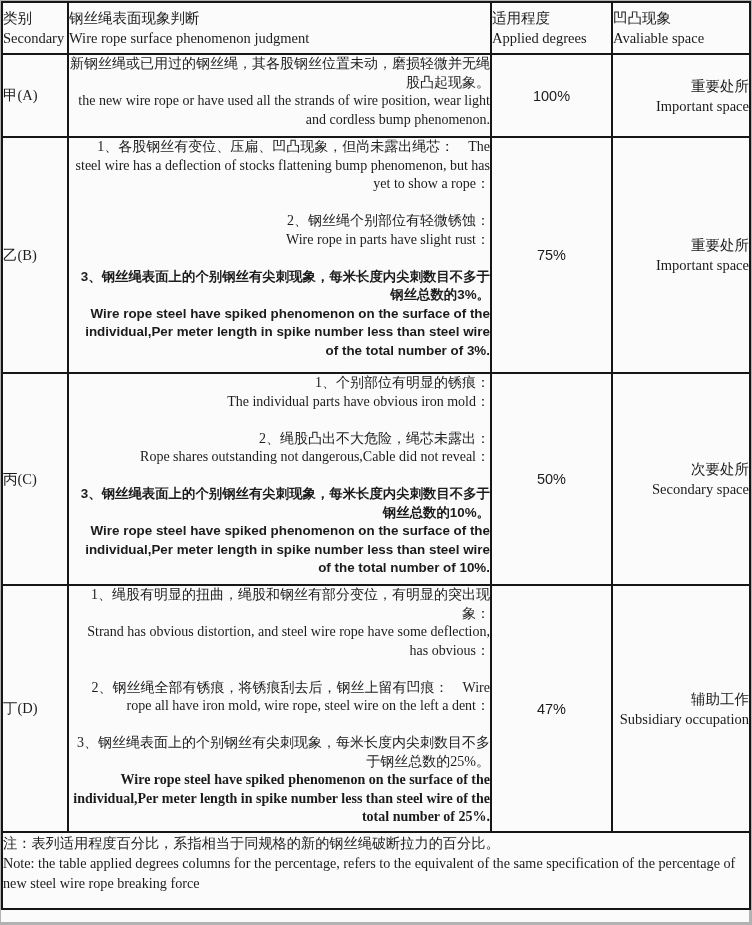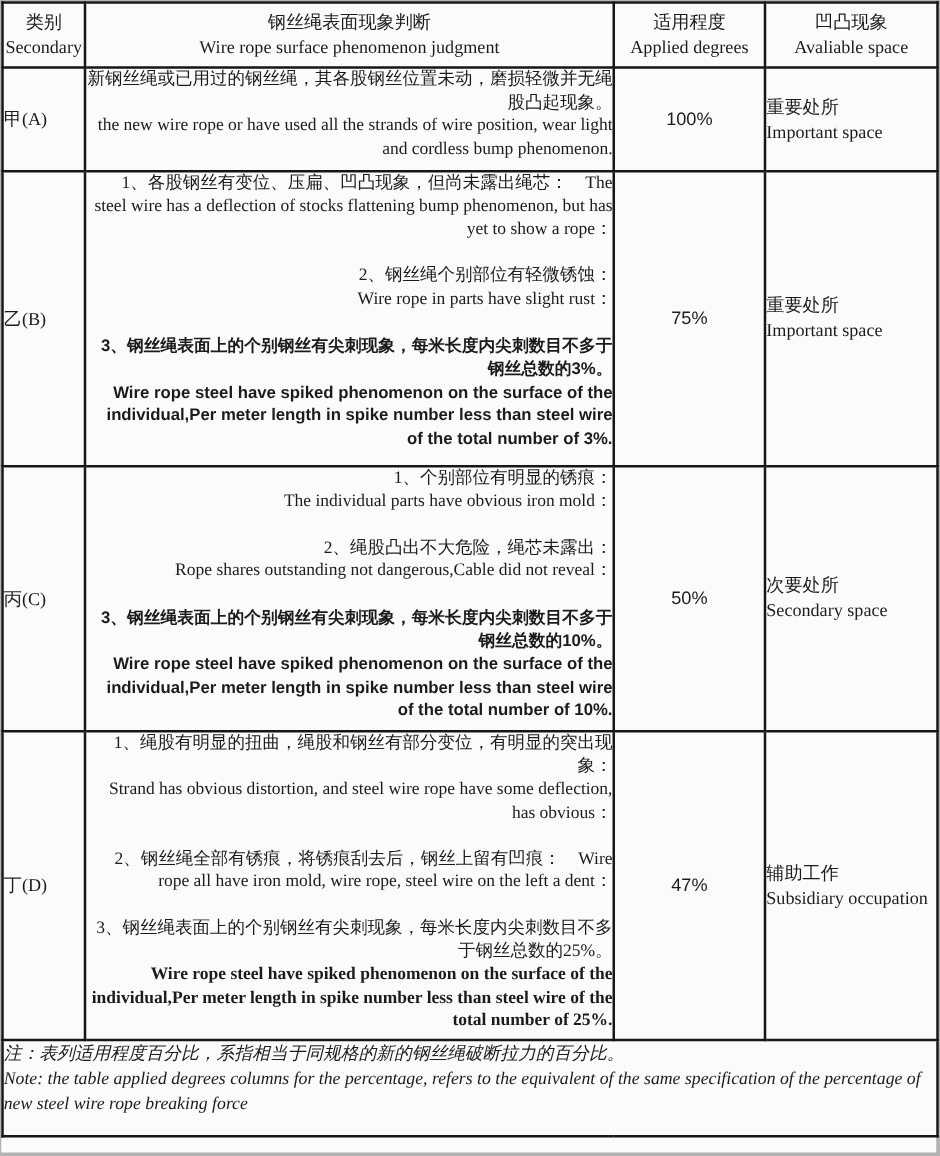--- a/index.html
+++ b/index.html
@@ -25,29 +25,29 @@
     border:2px solid #161616;
     padding:0;
     overflow:hidden;
   }
   
   tr.hdr{height:52px;}
   th.hcell{
     font-weight:normal;
     font-size:14.5px;
     line-height:20px;
-    text-align:center;
+    text-align:left;
     vertical-align:middle;
   }
   
   tr.row-a{height:83px;}
   tr.row-b{height:236px;}
   tr.row-c{height:212px;}
   tr.row-d{height:247px;}
-  tr.note-row{height:77px;font-style:italic;}
+  tr.note-row{height:77px;}
 
   td.cat{
     vertical-align:middle;
     font-size:14.5px;
   }
   td.desc{
     vertical-align:top;
     text-align:left;
     padding:6px 8px 3px 7px;
     font-size:14px;
@@ -65,21 +65,21 @@
     font-size:13.4px;
   }
   .block.bold-serif{font-weight:bold;}
   td.applied{
     text-align:center;vertical-align:middle;
     font-family:"Liberation Sans","DejaVu Sans",sans-serif;
     font-weight:400;
     font-size:14.5px;
   }
   td.space{
-    text-align:left;vertical-align:middle;
+    text-align:right;vertical-align:middle;
     font-size:14.5px;
     line-height:20px;
   }
   td.note-cell{
     vertical-align:top;
     text-align:left;
     padding:9px 6px 4px 7px;
     font-size:14.2px;
     line-height:20px;
     white-space:pre-line;

